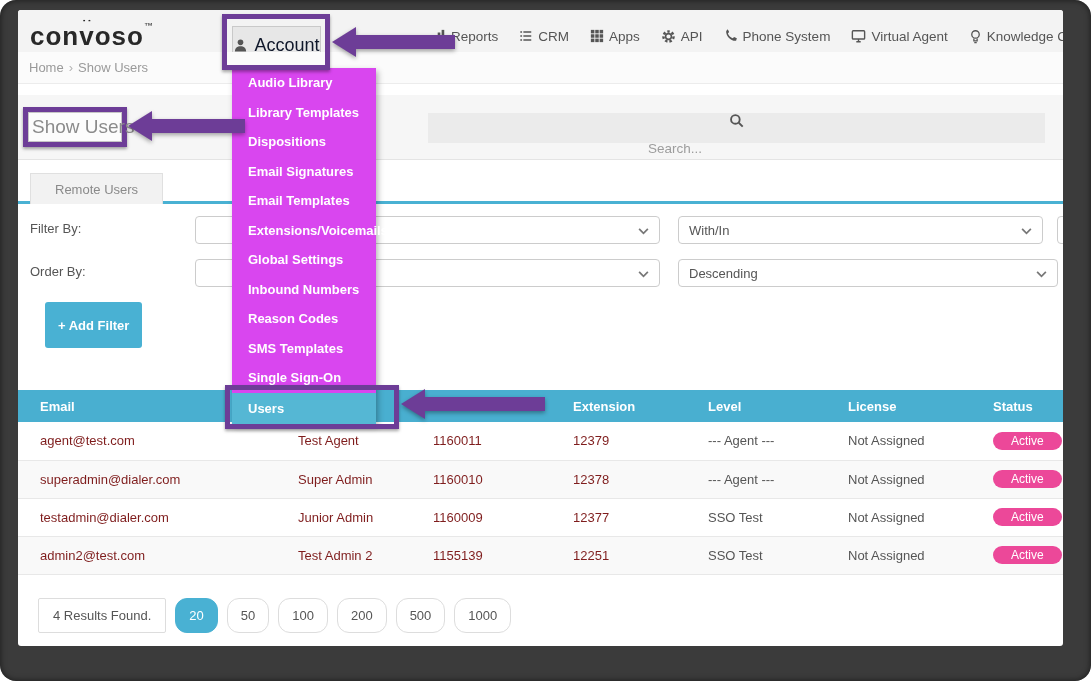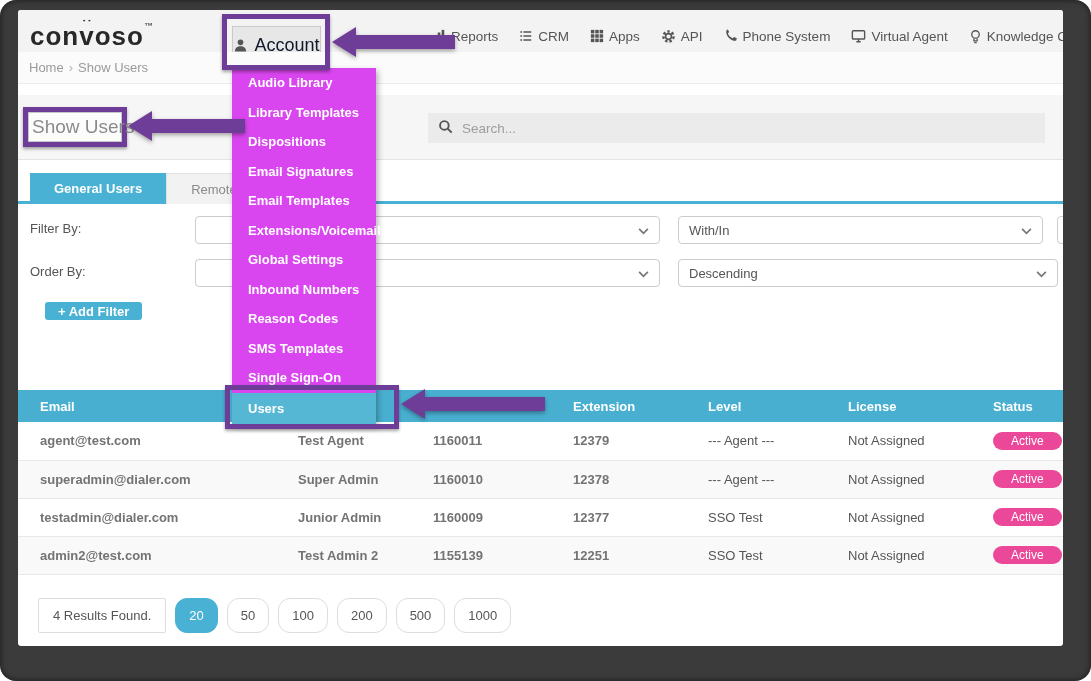--- a/index.html
+++ b/index.html
@@ -34,55 +34,55 @@
 
   
   .titleband { position:absolute; left:0; top:85px; width:100%; height:65px;
                background:#f6f6f6; border-bottom:1px solid #e4e4e4; }
   .title-box { position:absolute; left:5px; top:97px; width:104px; height:40px;
                border:5px solid #6d3d97; background:#fcfcfc;
                box-shadow: inset 0 0 0 1px #c6c6c6, 0 2px 3px rgba(0,0,0,.35);
                display:flex; align-items:center; z-index:55; }
   .page-title { font-size:19px; font-weight:normal; color:#8b8b8b; padding-left:4px; white-space:nowrap; }
   .searchwrap { position:absolute; left:410px; top:103px; width:617px; height:30px;
-                background:#ebebeb; display:flex; align-items:center; padding:0 10px; gap:9px; }
+                background:#ebebeb; display:flex; align-items:center; padding:0 10px; gap:9px;flex-direction:column; }
   .searchwrap input { flex:1; border:none; background:transparent; outline:none;
                       font-size:13.5px; color:#555; font-family:"Liberation Sans",sans-serif; }
   .searchwrap input::placeholder { color:#9d9d9d; }
 
   
   .tabs { position:absolute; left:12px; top:163px; display:flex; }
   .tabrule { position:absolute; left:0; top:191px; width:100%; height:3px; background:#49b1d3; }
   .tab { height:31px; line-height:31px; padding:0 24px; font-size:13px; cursor:pointer; }
   .tab.active { background:#49b1d3; color:#fff; font-weight:bold; }
   .tab.inactive { background:#f2f2f2; color:#8a8a8a; border:1px solid #e0e0e0; border-bottom:none; }
 
   
   .flabel { position:absolute; font-size:13px; color:#555; }
   .sel { position:absolute; height:28px; background:#fff; border:1px solid #ccc; border-radius:4px;
          display:flex; align-items:center; padding:0 10px; font-size:13px; color:#555; cursor:pointer; }
   .sel .chev { margin-left:auto; }
-  .btn-addfilter { position:absolute; left:27px; top:292px; height:18px; padding:0 13px;
+  .btn-addfilter { position:absolute; left:27px; top:292px; height:46px; padding:0 13px;
                    background:#49b1d3; color:#fff; border:none; border-radius:3px;
                    font-size:13px; font-weight:bold; cursor:pointer; font-family:"Liberation Sans",sans-serif; }
 
   
   .utable { position:absolute; left:0; top:380px; width:100%; border-collapse:collapse; table-layout:fixed; }
   .utable th { background:#49afd0; color:#fff; font-size:13px; font-weight:bold;
                text-align:left; height:32px; padding:0; }
   .utable td { font-size:13px; color:#555; height:38px; padding:0; border-bottom:1px solid #e8e8e8; }
   .utable tr.alt td { background:#f9f9f9; }
   .c-email  { width:280px; padding-left:22px !important; }
   .c-name   { width:135px; }
   .c-uid    { width:140px; }
   .c-ext    { width:135px; }
   .c-level  { width:140px; }
   .c-lic    { width:145px; }
   .c-status { width:70px; }
-  a.cell-link { color:#737373; text-decoration:none; cursor:pointer;font-weight:bold; }
+  a.cell-link { color:#7f1d1d; text-decoration:none; cursor:pointer; }
   .pill { display:inline-block; background:#ec4899; color:#fff; font-size:12px; font-weight:normal;
           border-radius:14px; padding:2px 18px; cursor:pointer; white-space:nowrap; }
 
   
   .pager { position:absolute; left:20px; top:588px; display:flex; gap:9px; align-items:center; }
   .pgbox { border:1px solid #ddd; background:#fff; color:#555; font-size:13px;
            padding:9px 14px; border-radius:2px; }
   .pgbtn { border:1px solid #ddd; background:#fff; color:#555; font-size:13px;
            padding:9px 13px; border-radius:12px; cursor:pointer; font-family:"Liberation Sans",sans-serif; }
   .pgbtn.active { background:#49b1d3; border-color:#49b1d3; color:#fff; }
@@ -211,21 +211,20 @@
     <div class="searchwrap">
       <span><svg width="15" height="15" viewBox="0 0 16 16">
             <circle cx="6.8" cy="6.8" r="4.6" fill="none" stroke="#555" stroke-width="2"></circle>
             <path d="M10.4 10.4L14.6 14.6" stroke="#555" stroke-width="2"></path>
           </svg></span>
       <input type="text" placeholder="Search..." style="">
     </div>
 
     <div class="tabrule"></div>
     <div class="tabs">
-      <div class="tab active">General Users</div>
       <div class="tab inactive">Remote Users</div>
     </div>
 
     <div class="flabel" style="left:12px; top:211px;">Filter By:</div>
     <div class="sel" style="left:177px; top:206px; width:465px;">
       <span></span>
       <span class="chev"><svg width="11" height="7" viewBox="0 0 12 8">
             <path d="M1 1l5 5 5-5" fill="none" stroke="#777" stroke-width="2"></path>
           </svg></span>
     </div>

